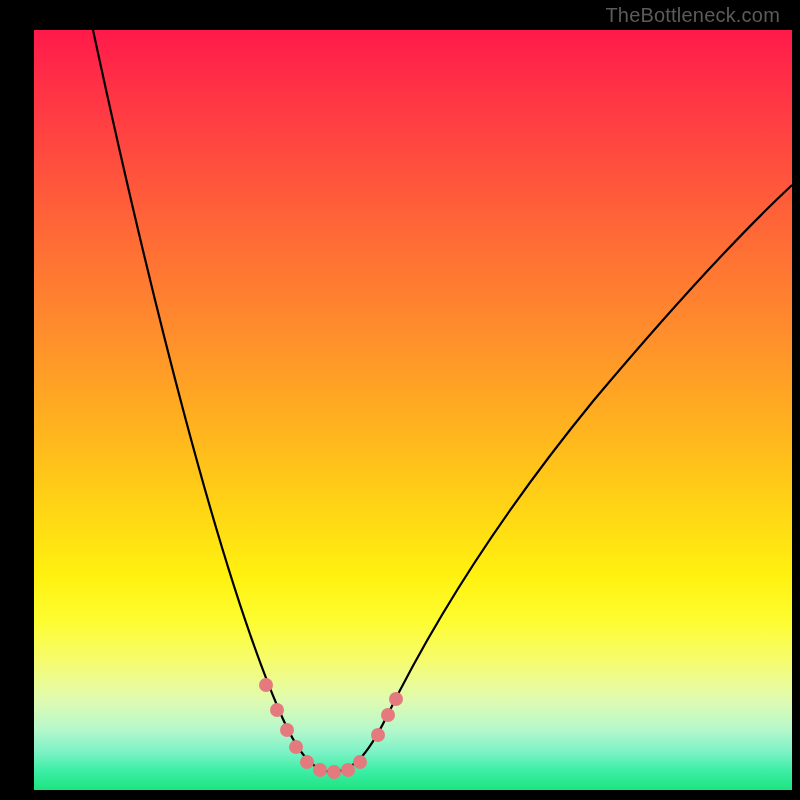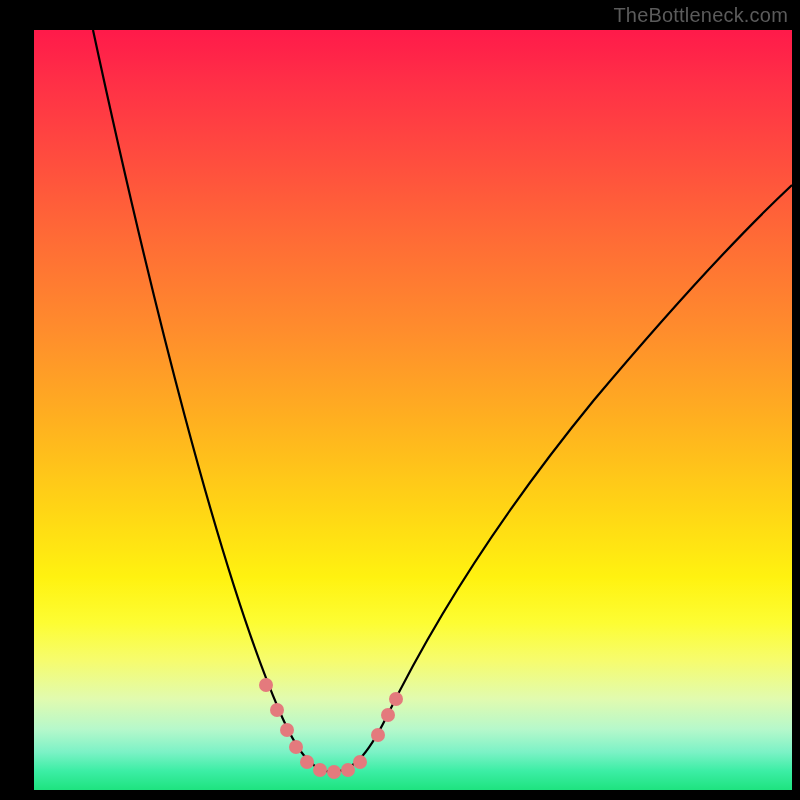--- a/index.html
+++ b/index.html
@@ -11,21 +11,21 @@
     overflow: hidden;
   }
   .wrapper {
     position: relative;
     width: 800px;
     height: 800px;
   }
   .watermark {
     position: absolute;
     top: 4px;
-    right: 12px;
+    right: 20px;
     font-family: Arial, Helvetica, sans-serif;
     font-size: 20px;
     font-weight: 500;
     color: #5b5b5b;
     letter-spacing: 0.2px;
     z-index: 5;
   }
   .plot-area {
     position: absolute;
     left: 34px;

